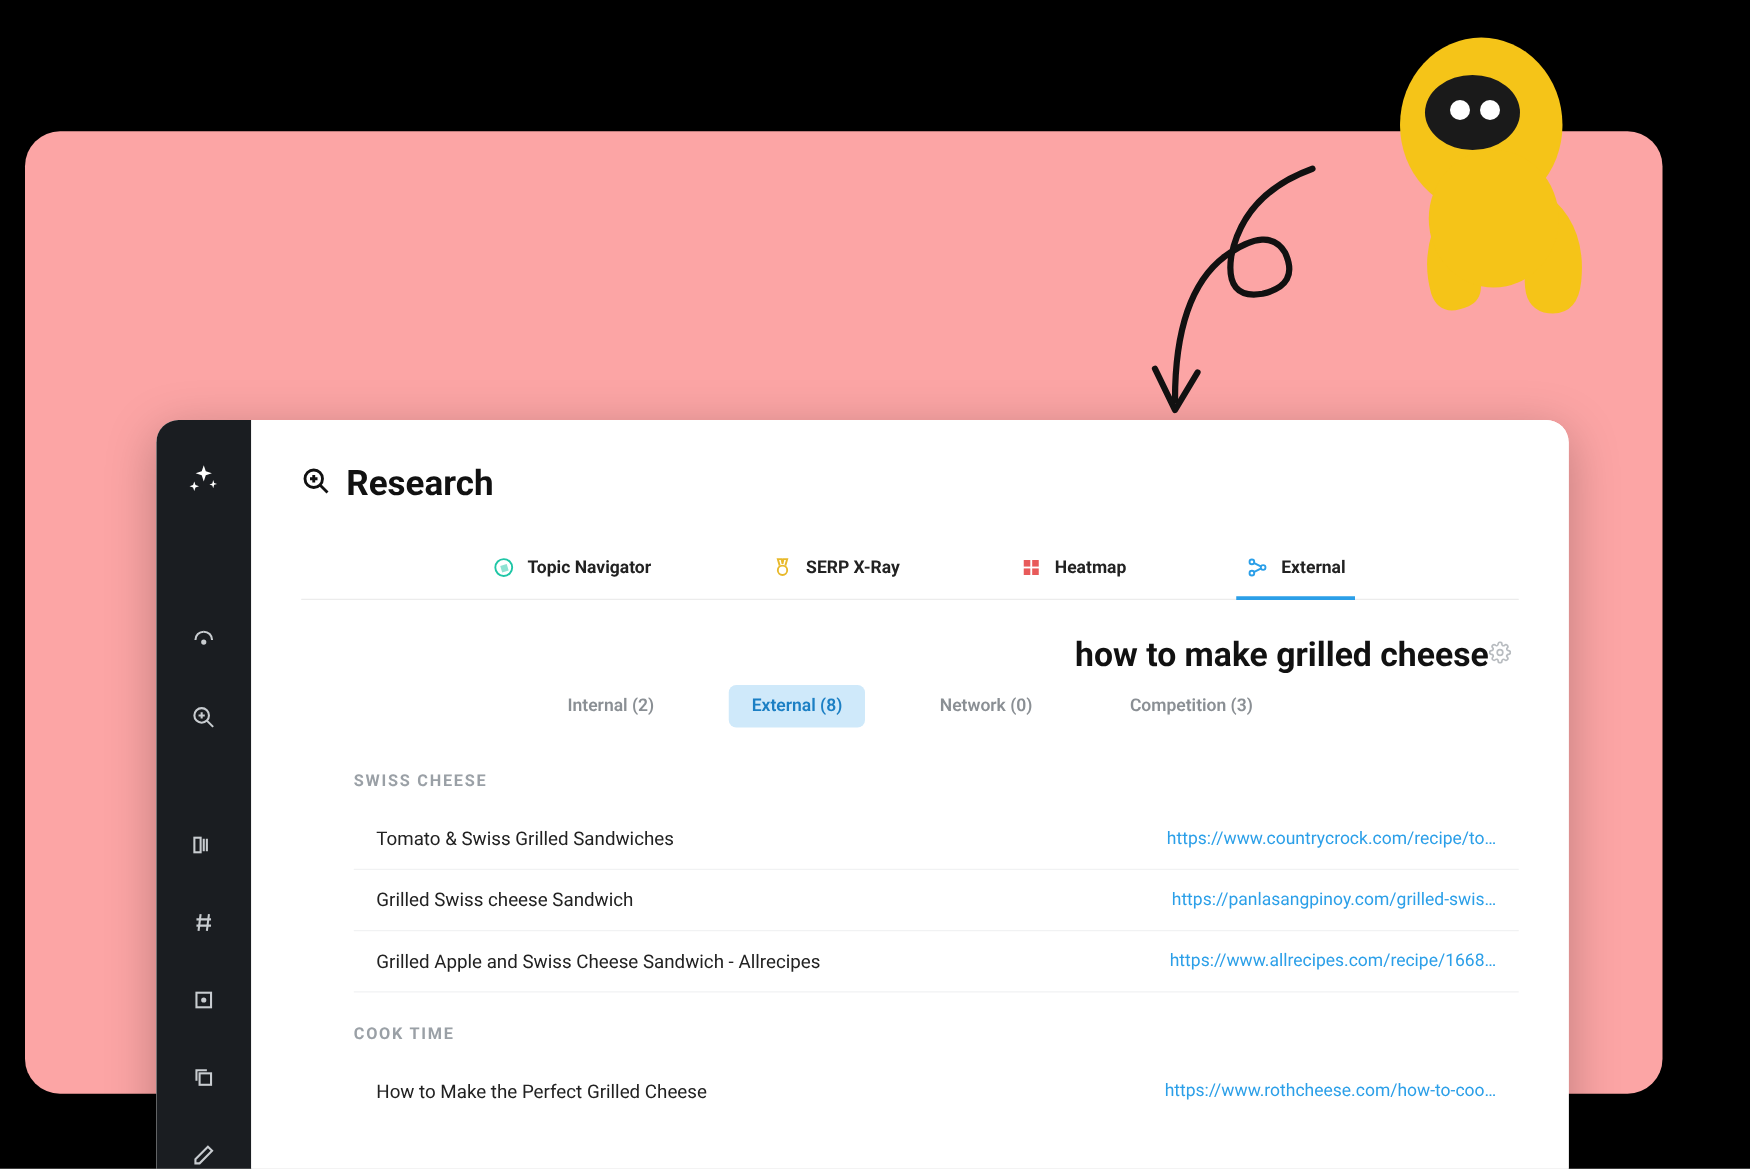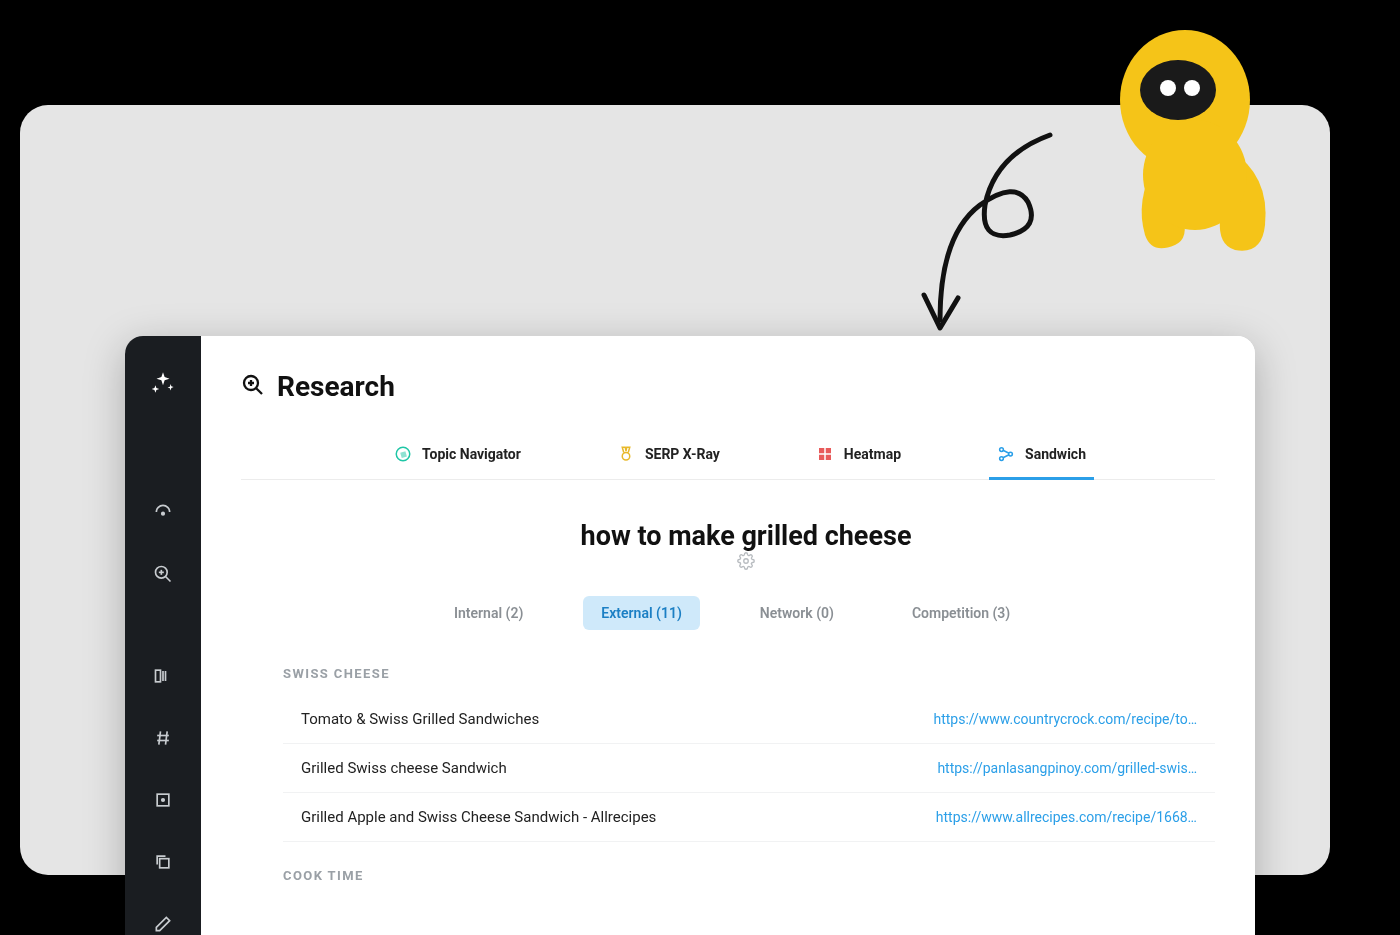--- a/index.html
+++ b/index.html
@@ -10,21 +10,21 @@
       height: 935px;
       overflow: hidden;
       position: relative;
     }
     .outer-frame {
       position: absolute;
       top: 105px;
       left: 20px;
       width: 1310px;
       height: 770px;
-      background: #e5e5e5;
+      background: #fca5a5;
       border-radius: 28px;
       box-shadow: 0 20px 60px rgba(0,0,0,0.4);
     }
     .app-window {
       position: absolute;
       top: 126px;
       left: 0;
       width: 1130px;
       height: 640px;
       border-radius: 18px 18px 0 0;
@@ -77,21 +77,21 @@
     }
     .page-header svg { width: 24px; height: 24px; }
     .page-title {
       font-size: 28px;
       font-weight: 700;
       color: #111;
     }
     .main-tabs {
       display: flex;
       border-bottom: 1px solid #ececec;
-      margin-bottom: 40px;
+      margin-bottom: 28px;
       padding-left: 145px;
       gap: 80px;
     }
     .main-tab {
       display: flex;
       align-items: center;
       gap: 10px;
       padding: 14px 8px;
       font-size: 14px;
       font-weight: 700;
@@ -111,23 +111,22 @@
       justify-content: center;
     }
     .tab-icon-compass svg { color: #1FC6A6; }
     .tab-icon-medal svg { color: #E8B92B; }
     .tab-icon-grid svg { color: #E85A5A; }
     .tab-icon-connect svg { color: #2B9FE8; }
     .query-row {
       display: flex;
       align-items: center;
       justify-content: flex-end;
-      margin-bottom: 22px;
+      margin-bottom: 8px;
       padding: 0 6px 0 42px;
-      flex-direction: column;
     }
     .query-text {
       font-size: 27px;
       font-weight: 700;
       color: #111;
     }
     .gear-btn {
       color: #b8bcc0;
       cursor: pointer;
     }
@@ -310,57 +309,61 @@
           <div class="main-tab active">
             <span class="tab-icon tab-icon-connect">
               <svg viewBox="0 0 24 24" width="18" height="18" fill="none" stroke="currentColor" stroke-width="2">
                   <circle cx="6" cy="6" r="2.5"></circle>
                   <circle cx="18" cy="12" r="2.5"></circle>
                   <circle cx="6" cy="18" r="2.5"></circle>
                   <line x1="8" y1="7" x2="16" y2="11"></line>
                   <line x1="8" y1="17" x2="16" y2="13"></line>
                 </svg>
             </span>
-            <span>Sandwich</span>
+            <span>External</span>
           </div>
         </div>
 
         <div class="query-row">
           <div class="query-text">how to make grilled cheese</div>
           <div class="gear-btn">
             <svg viewBox="0 0 24 24" fill="none" stroke="currentColor" stroke-width="1.8">
                 <circle cx="12" cy="12" r="3"></circle>
                 <path d="M19.4 15a1.7 1.7 0 0 0 .34 1.87l.06.06a2 2 0 1 1-2.83 2.83l-.06-.06a1.7 1.7 0 0 0-1.87-.34 1.7 1.7 0 0 0-1 1.56V21a2 2 0 0 1-4 0v-.09a1.7 1.7 0 0 0-1-1.56 1.7 1.7 0 0 0-1.87.34l-.06.06a2 2 0 1 1-2.83-2.83l.06-.06a1.7 1.7 0 0 0 .34-1.87 1.7 1.7 0 0 0-1.56-1H3a2 2 0 0 1 0-4h.09a1.7 1.7 0 0 0 1.56-1 1.7 1.7 0 0 0-.34-1.87l-.06-.06a2 2 0 1 1 2.83-2.83l.06.06a1.7 1.7 0 0 0 1.87.34H9a1.7 1.7 0 0 0 1-1.56V3a2 2 0 0 1 4 0v.09a1.7 1.7 0 0 0 1 1.56 1.7 1.7 0 0 0 1.87-.34l.06-.06a2 2 0 1 1 2.83 2.83l-.06.06a1.7 1.7 0 0 0-.34 1.87V9a1.7 1.7 0 0 0 1.56 1H21a2 2 0 0 1 0 4h-.09a1.7 1.7 0 0 0-1.56 1z"></path>
               </svg>
           </div>
         </div>
 
         <div class="sub-tabs">
           <div class="sub-tab">Internal (2)</div>
-          <div class="sub-tab active">External (11)</div>
+          <div class="sub-tab active">External (8)</div>
           <div class="sub-tab">Network (0)</div>
           <div class="sub-tab">Competition (3)</div>
         </div>
 
         <div class="results">
           <div class="group-header">SWISS CHEESE</div>
           <div class="result-row">
             <div class="result-title">Tomato &amp; Swiss Grilled Sandwiches</div>
             <div class="result-url">https://www.countrycrock.com/recipe/to…</div>
           </div>
           <div class="result-row">
             <div class="result-title">Grilled Swiss cheese Sandwich</div>
             <div class="result-url">https://panlasangpinoy.com/grilled-swis…</div>
           </div>
           <div class="result-row">
             <div class="result-title">Grilled Apple and Swiss Cheese Sandwich - Allrecipes</div>
             <div class="result-url">https://www.allrecipes.com/recipe/1668…</div>
           </div>
 
           <div class="group-header" style="margin-top:26px">COOK TIME</div>
+          <div class="result-row">
+            <div class="result-title">How to Make the Perfect Grilled Cheese</div>
+            <div class="result-url">https://www.rothcheese.com/how-to-coo…</div>
+          </div>
         </div>
 
       </div>
     </div>
   </div>
 </div>
 
 <svg class="mascot" viewBox="0 0 200 260">
   <ellipse cx="85" cy="80" rx="65" ry="70" fill="#F5C418"></ellipse>
   <ellipse cx="78" cy="70" rx="38" ry="30" fill="#1a1a1a"></ellipse>

